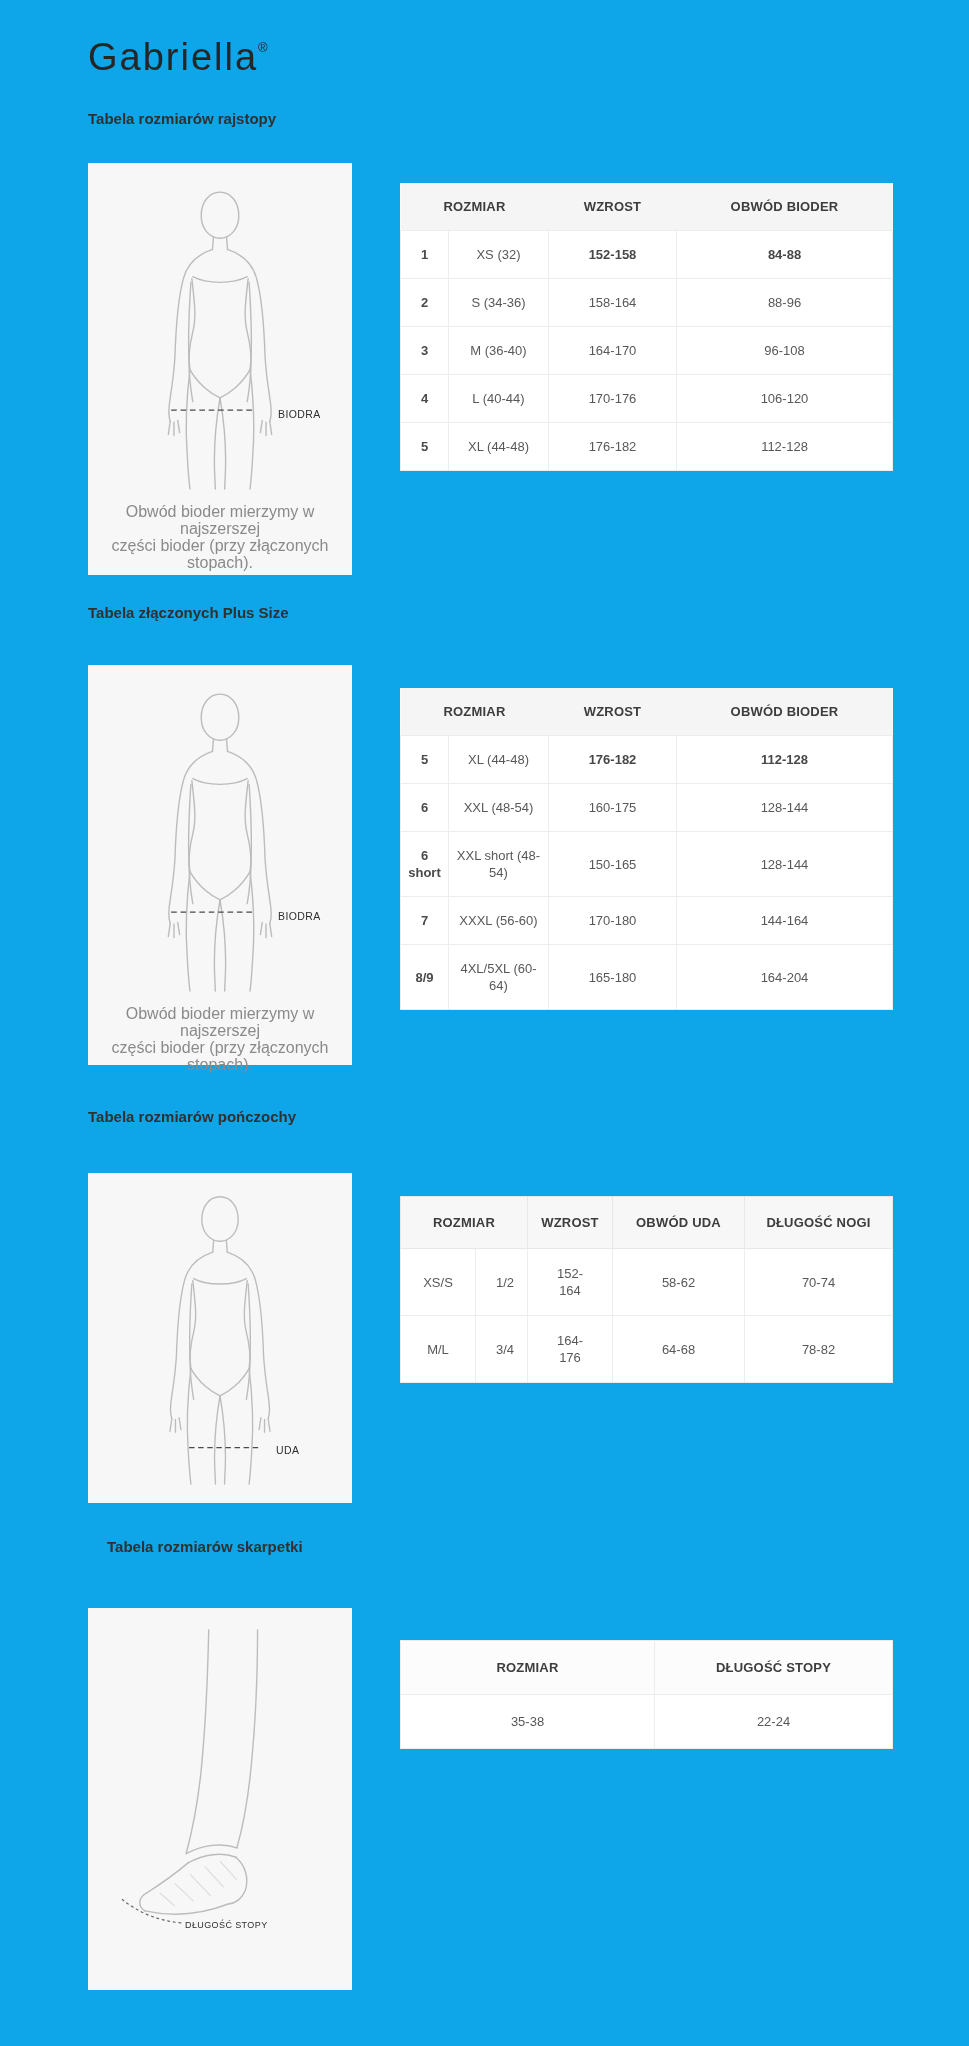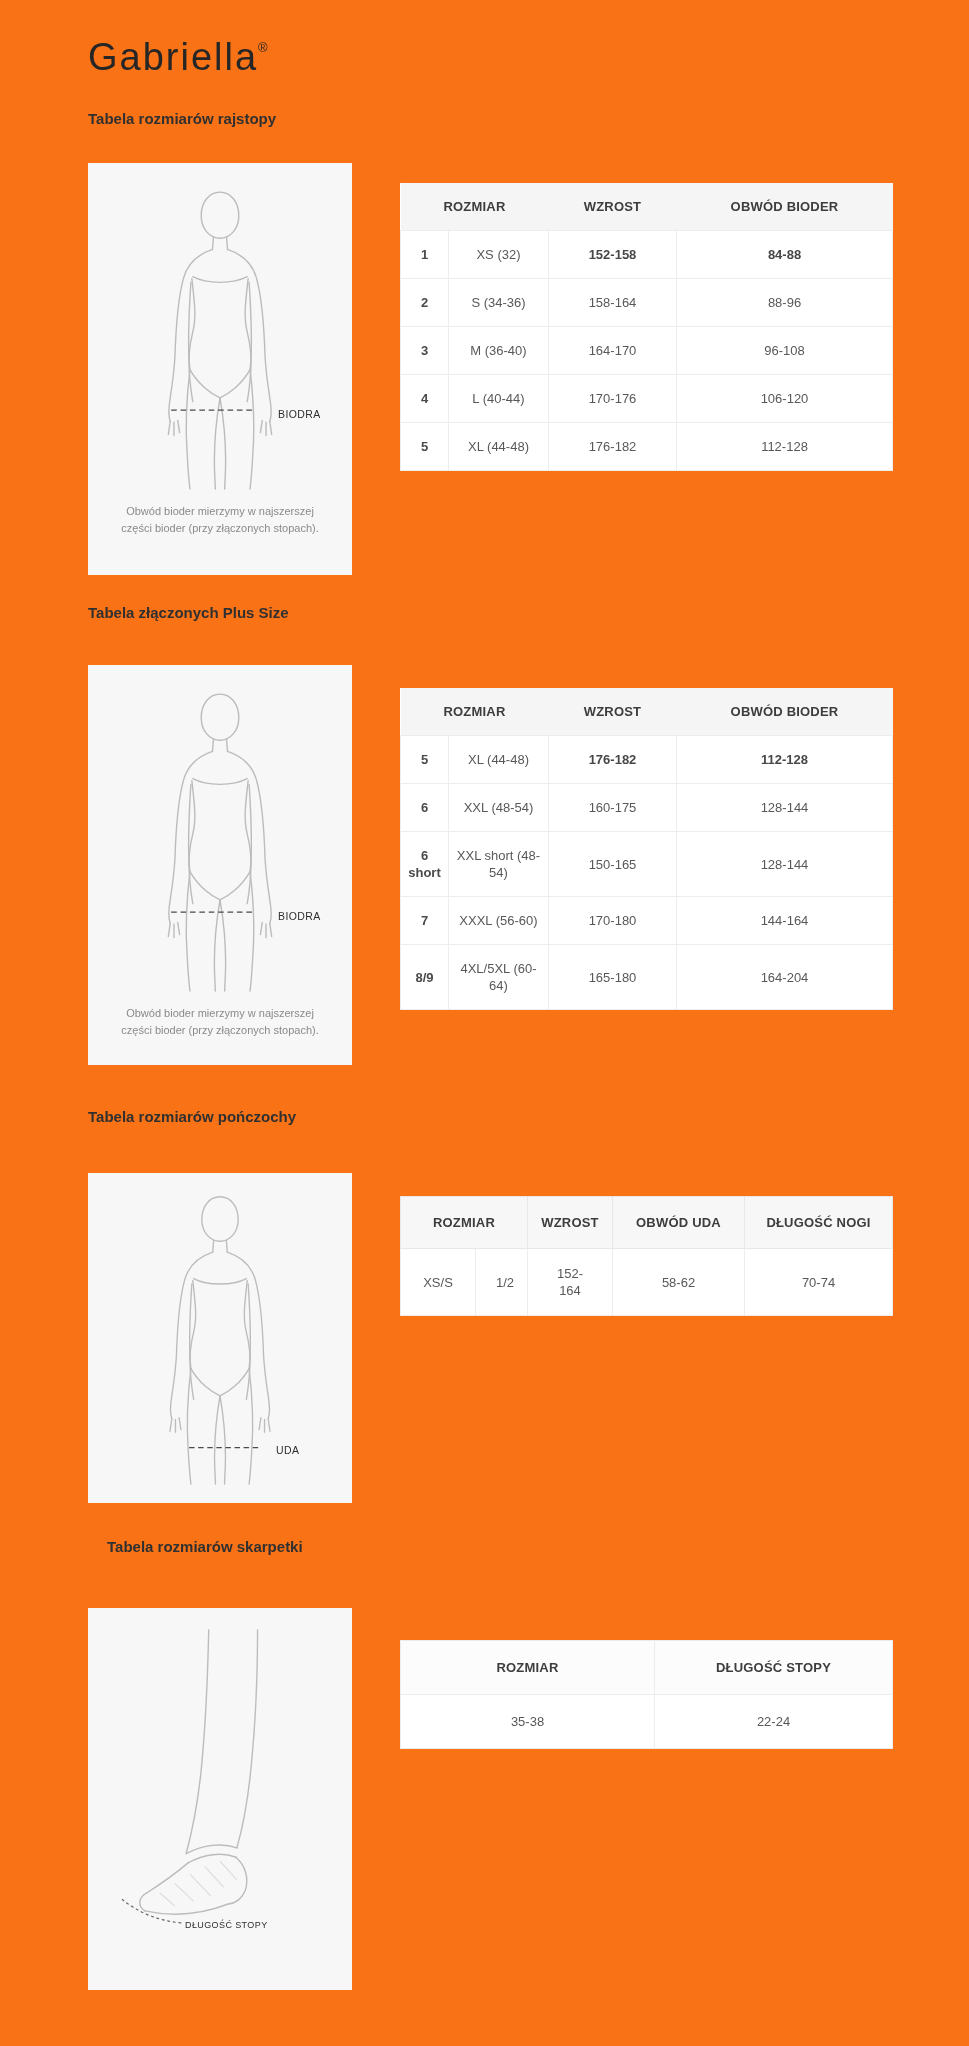--- a/index.html
+++ b/index.html
@@ -1,36 +1,36 @@
 <!DOCTYPE html>
 <html><head>
 <meta charset="utf-8">
 <style>
   html,body{margin:0;padding:0;background:#fff;}
   body{font-family:"Liberation Sans",sans-serif;color:#3c3c3c;}
-  .page{position:relative;width:969px;height:2046px;background:#f97316;overflow:hidden;}
+  .page{position:relative;width:969px;height:2046px;background:#0ea5e9;overflow:hidden;}
 
   
   .logo{position:absolute;left:88px;top:36px;font-size:38px;letter-spacing:2px;color:#262626;font-weight:400;}
   .logo sup{font-size:13px;letter-spacing:0;position:relative;top:-4px;}
 
   
   .sec-heading{position:absolute;left:88px;margin:0;font-size:15px;font-weight:bold;color:#303030;}
   .h1{top:110px;} .h2{top:604px;} .h3{top:1108px;} .h4{top:1538px;left:107px;}
 
   
   .figbox{position:absolute;left:88px;width:264px;background:#f7f7f7;}
   .fb1{top:163px;height:412px;} .fb2{top:665px;height:400px;}
   .fb3{top:1173px;height:330px;} .fb4{top:1608px;height:382px;}
   .figbox svg{display:block;margin:6px auto 0 auto;}
   .measure-label{position:absolute;font-weight:normal;color:#2e2e2e;font-size:10.5px;letter-spacing:.4px;white-space:nowrap;}
   .ml1,.ml2{left:190px;top:245px;}
   .ml3{left:188px;top:271px;}
   .ml4{left:97px;top:312px;font-size:9px;}
-  .caption{position:absolute;left:0;right:0;top:340px;text-align:center;font-size:11px;line-height:17px;color:#8a8a8a;}
+  .caption{position:absolute;left:0;right:0;top:340px;text-align:center;font-size:16px;line-height:17px;color:#8a8a8a;}
 
   
   .sizes-table{position:absolute;left:400px;width:492px;border-collapse:collapse;text-align:center;font-size:13px;color:#585858;background:#fff;table-layout:fixed;}
   .sizes-table td{border:1px solid #ededed;padding:15px 4px;line-height:17px;}
   .t1{top:183px;} .t2{top:688px;} .t3{top:1196px;} .t4{top:1640px;}
   .t1 th,.t2 th{background:#f5f5f5;border:none;font-weight:bold;color:#3d3d3d;font-size:13px;padding:16px 4px;letter-spacing:.2px;}
   .t3 th{background:#f7f7f7;border:1px solid #e7e7e7;font-weight:bold;color:#3d3d3d;font-size:13px;padding:18px 4px;letter-spacing:.2px;}
   .t3 td{padding:16px 20px;}
   .t4 th{background:#fcfcfc;border:1px solid #ececec;font-weight:bold;color:#3d3d3d;font-size:13px;padding:19px 4px;letter-spacing:.2px;}
   .t4 td{padding:18px 16px;}
@@ -241,20 +241,27 @@
       </tr>
     </thead>
     <tbody>
       <tr>
         <td>XS/S</td>
         <td>1/2</td>
         <td>152-164</td>
         <td>58-62</td>
         <td>70-74</td>
       </tr>
+      <tr>
+        <td>M/L</td>
+        <td>3/4</td>
+        <td>164-176</td>
+        <td>64-68</td>
+        <td>78-82</td>
+      </tr>
     </tbody>
   </table>
 
   <div class="figbox fb4">
     <svg width="248" height="340" viewBox="0 0 264 340">
       <path class="fig-stroke" d="M120,6 C119,52 117,100 113,144 C110,180 104,214 96,244"></path>
       <path class="fig-stroke" d="M172,6 C172,54 170,100 166,142 C163,178 158,210 150,238"></path>
       <path class="fig-stroke" d="M96,244 C114,235 134,232 150,238"></path>
       <path class="fig-stroke" d="M98,254 C115,245 134,242 149,248"></path>
       <path class="fig-stroke" d="M98,254 C84,266 68,277 54,286"></path>

